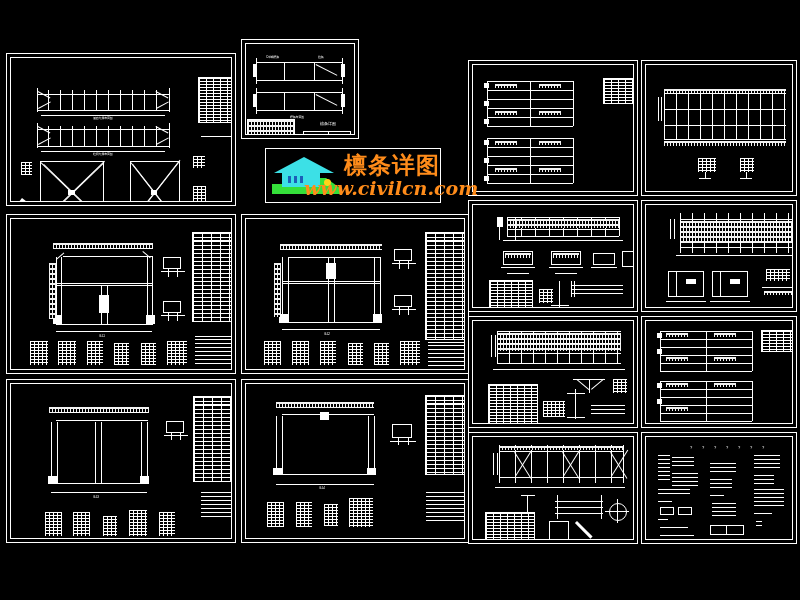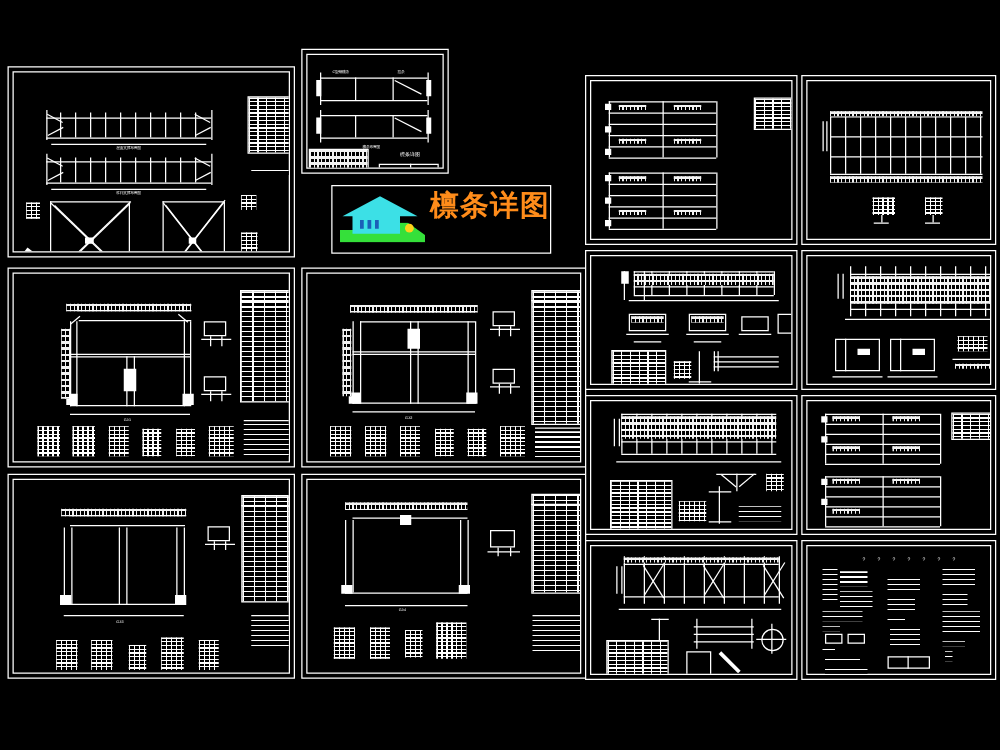--- a/index.html
+++ b/index.html
@@ -730,16 +730,17 @@
 
       <div style="position:absolute;left:18px;top:24px;width:3px;height:7px;background:#1b5fb8;"></div>
       <div style="position:absolute;left:24px;top:24px;width:3px;height:7px;background:#1b5fb8;"></div>
       <div style="position:absolute;left:30px;top:24px;width:3px;height:7px;background:#1b5fb8;"></div>
 
       <div style="position:absolute;left:54px;top:27px;width:7px;height:7px;border-radius:50%;background:#ffd21a;"></div>
     </div>
 
     <div id="logoText" style="height:47px;">
       <div class="cn" style="left:2px;top:2px;font-size:23px;line-height:23px;letter-spacing:1px;">檩条详图</div>
+      <div class="url" style="left:-38px;top:27px;font-size:19px;line-height:19px;">www.civilcn.com</div>
     </div>
   </div>
 
 </div>
 
 </body></html>

